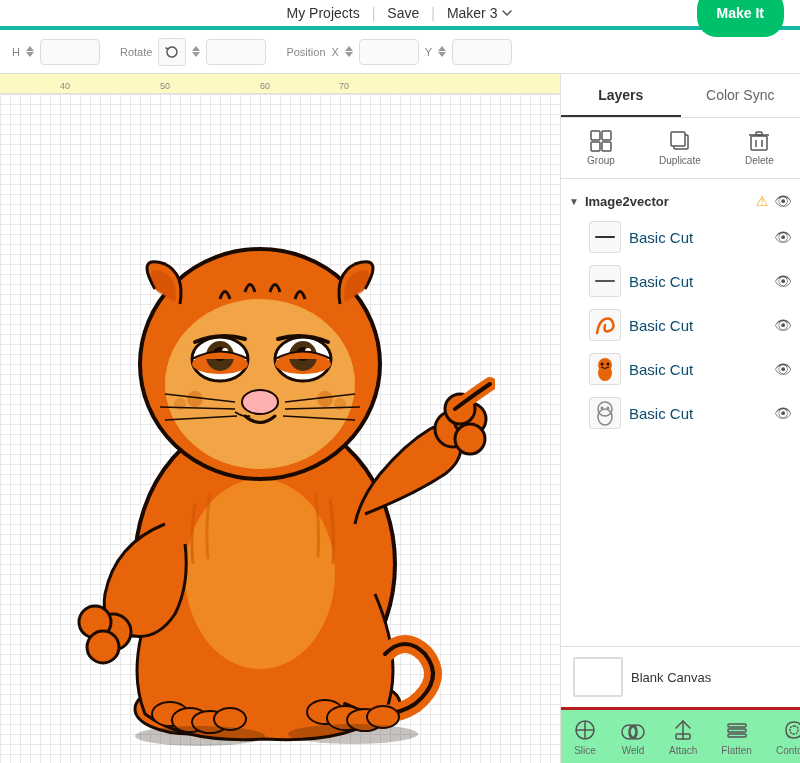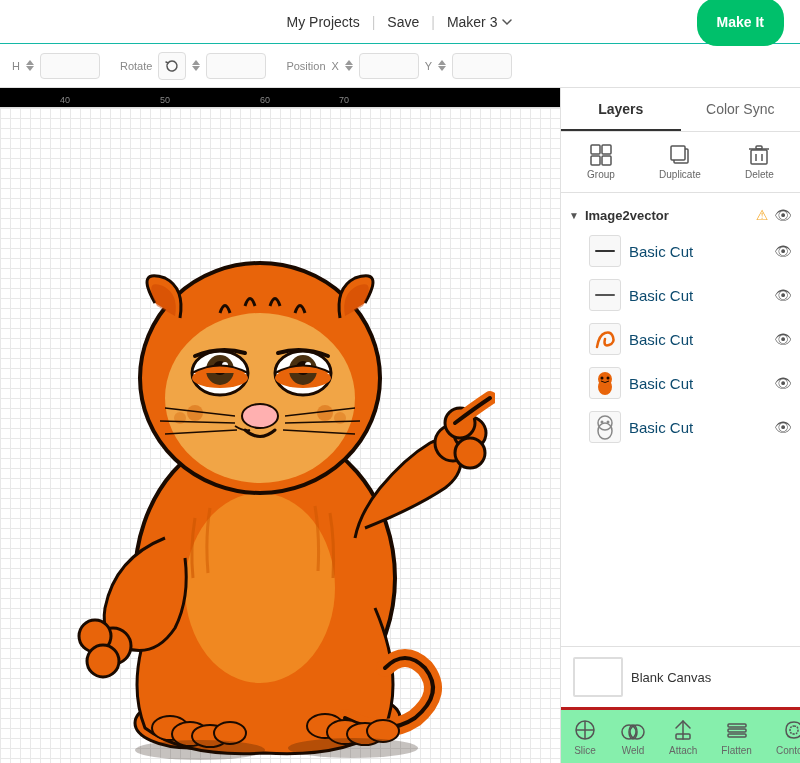--- a/index.html
+++ b/index.html
@@ -1,25 +1,25 @@
 <!DOCTYPE html>
 <html><head>
   <meta charset="utf-8">
   <style>
     * { box-sizing: border-box; margin: 0; padding: 0; }
     body { font-family: -apple-system, BlinkMacSystemFont, 'Segoe UI', sans-serif; background: #f0f0f0; width: 800px; height: 763px; overflow: hidden; display: flex; flex-direction: column; }
 
     
     .topbar {
-      height: 44px;
+      height: 30px;
       background: #ffffff;
       display: flex;
       align-items: center;
       justify-content: center;
-      border-bottom: 1px solid #14b8a6;
+      border-bottom: 4px solid #14b8a6;
       position: relative;
       flex-shrink: 0;
     }
     .topbar-center {
       display: flex;
       align-items: center;
       gap: 12px;
     }
     .topbar-link {
       font-size: 14px;
@@ -127,21 +127,21 @@
     .canvas-area {
       flex: 1;
       background: #e8e8e8;
       position: relative;
       overflow: hidden;
     }
 
     
     .ruler-top {
       height: 20px;
-      background: #000000;
+      background: #fef9c3;
       border-bottom: 1px solid #ddd;
       position: relative;
       display: flex;
       align-items: center;
     }
     .ruler-content {
       width: 100%;
       height: 100%;
       position: relative;
     }

